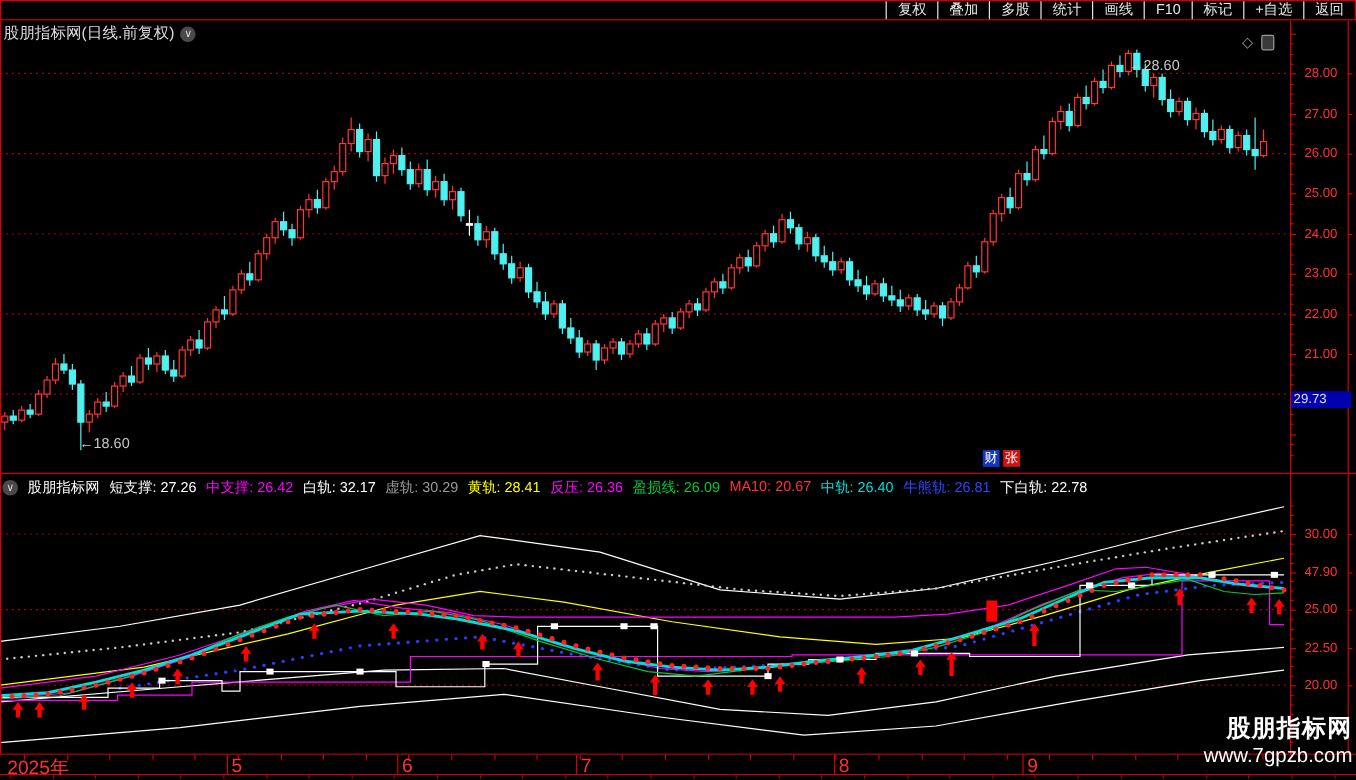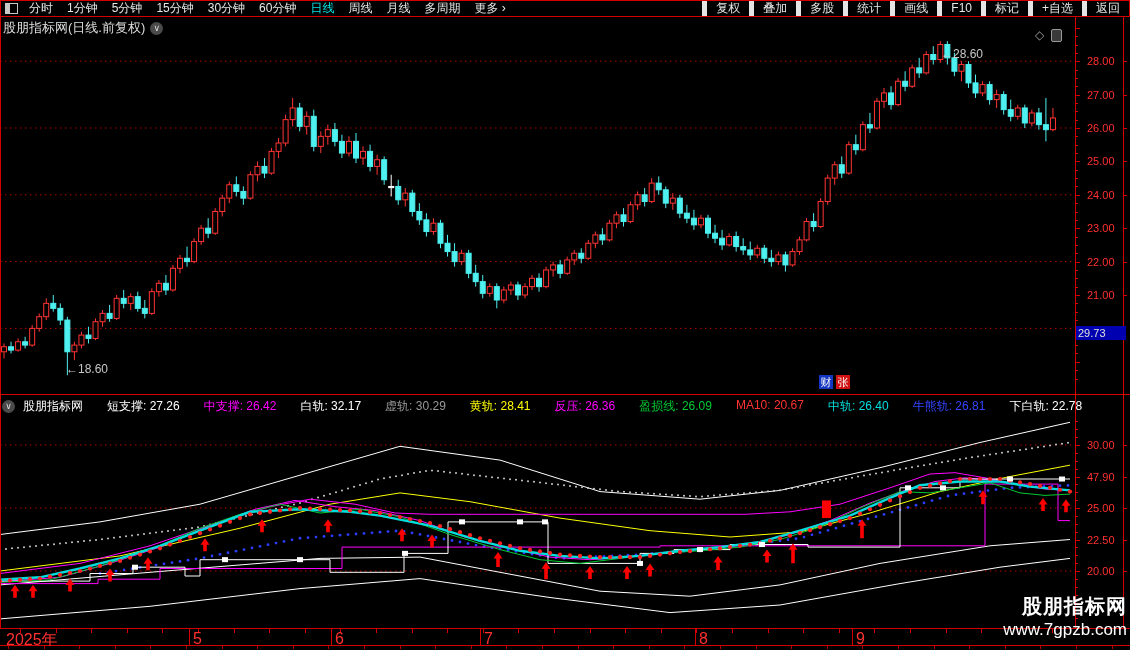--- a/index.html
+++ b/index.html
@@ -7,42 +7,42 @@
        font-family:"Liberation Sans",sans-serif;-webkit-font-smoothing:none;}
   
   #toolbar{position:absolute;left:0;top:0;width:1128px;height:15px;border:1px solid #d40000;
            display:flex;align-items:center;font-size:12px;color:#e6e6e6;background:#000;z-index:9;}
   #tb-left{display:flex;align-items:center;height:100%;}
   .tb-item{padding:0 7px;cursor:default;white-space:nowrap;line-height:15px;}
   .tb-item.active{color:#00e5e5;}
   #tb-icon{width:11px;height:9px;border:1px solid #c8c8c8;margin:0 4px 0 4px;position:relative;}
   #tb-icon::after{content:"";position:absolute;left:0;top:0;width:4px;height:9px;background:#c8c8c8;}
   #tb-right{margin-left:auto;display:flex;height:100%;}
-  .tbr-item{padding:0 9px;border-left:5px solid #e5e5e5;line-height:15px;white-space:nowrap;}
+  .tbr-item{padding:0 9px;border-left:1px solid #e5e5e5;line-height:15px;white-space:nowrap;}
   
   #title-row{position:absolute;left:3px;top:19px;display:flex;align-items:center;gap:5px;z-index:8;
              font-size:13px;color:#dcdcdc;}
   .circ-chev{width:13px;height:13px;border-radius:50%;background:#4a4a4a;color:#ddd;font-size:9px;
              display:inline-flex;align-items:center;justify-content:center;line-height:1;}
   
   #main-svg{position:absolute;left:0;top:17px;z-index:1;}
   #lower-svg{position:absolute;left:0;top:415px;z-index:1;}
   .frame-v{position:absolute;width:1px;background:#d40000;z-index:4;}
   .frame-h{position:absolute;height:1px;background:#d40000;z-index:4;}
   
   .px-marker{position:absolute;color:#c8c8c8;font-size:12px;z-index:5;white-space:nowrap;}
   .badge{position:absolute;width:14px;height:14px;color:#fff;font-size:11px;text-align:center;
          line-height:14px;z-index:6;}
   #chart-corner-icons{position:absolute;top:28px;left:1035px;display:flex;gap:7px;align-items:center;
                       color:#9a9a9a;z-index:6;font-size:12px;}
   .corner-sq{width:9px;height:11px;border:1px solid #9a9a9a;border-radius:2px;background:#3a3a3a;}
   
   #ind-header{position:absolute;left:2px;top:398px;display:flex;align-items:center;gap:8px;
               font-size:12px;z-index:8;white-space:nowrap;}
-  .ind-val{white-space:nowrap;margin-left:16px;}
+  .ind-val{white-space:nowrap;}
   
   .axis-label{position:absolute;color:#ff3030;font-size:11px;z-index:5;}
   .tick{position:absolute;background:#d40000;z-index:4;}
   #axis-highlight{position:absolute;background:#0000b0;color:#e0e0e0;font-size:11px;z-index:6;
                   padding:1px 4px 1px 2px;}
   
   #x-axis{position:absolute;left:0;top:629px;width:1130px;height:16px;background:#000;z-index:5;}
   .xlabel{position:absolute;top:1px;color:#ff3030;font-size:16px;z-index:6;}
   .xsep{position:absolute;top:0;width:1px;height:16px;background:#d40000;}
   .xtick{position:absolute;top:0;width:1px;height:4px;background:#d40000;}
@@ -54,34 +54,20 @@
   #watermark{position:absolute;right:3px;top:593px;text-align:right;z-index:10;color:#fff;}
   #watermark .w1{font-size:20px;font-weight:bold;letter-spacing:1px;}
   #watermark .w2{font-size:17px;}
 </style>
 </head>
 <body>
 
 <div id="app">
 
   <div id="toolbar">
-    <div id="tb-left">
-      <span id="tb-icon"></span>
-    <span class="tb-item">分时</span>
-        <span class="tb-item">1分钟</span>
-        <span class="tb-item">5分钟</span>
-        <span class="tb-item">15分钟</span>
-        <span class="tb-item">30分钟</span>
-        <span class="tb-item">60分钟</span>
-        <span class="tb-item active">日线</span>
-        <span class="tb-item">周线</span>
-        <span class="tb-item">月线</span>
-        <span class="tb-item">多周期</span>
-        <span class="tb-item">更多 ›</span>
-      </div>
     <div id="tb-right">
         <span class="tbr-item">复权</span>
         <span class="tbr-item">叠加</span>
         <span class="tbr-item">多股</span>
         <span class="tbr-item">统计</span>
         <span class="tbr-item">画线</span>
         <span class="tbr-item">F10</span>
         <span class="tbr-item">标记</span>
         <span class="tbr-item">+自选</span>
         <span class="tbr-item">返回</span>

